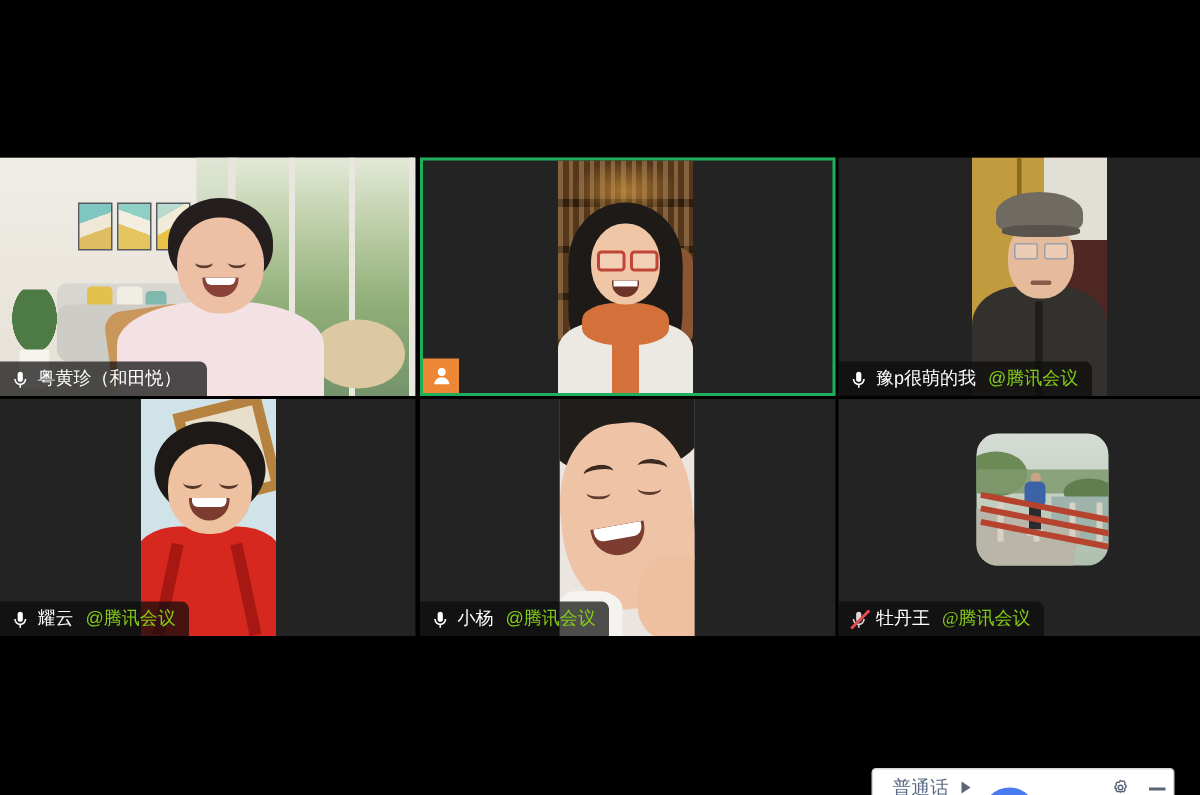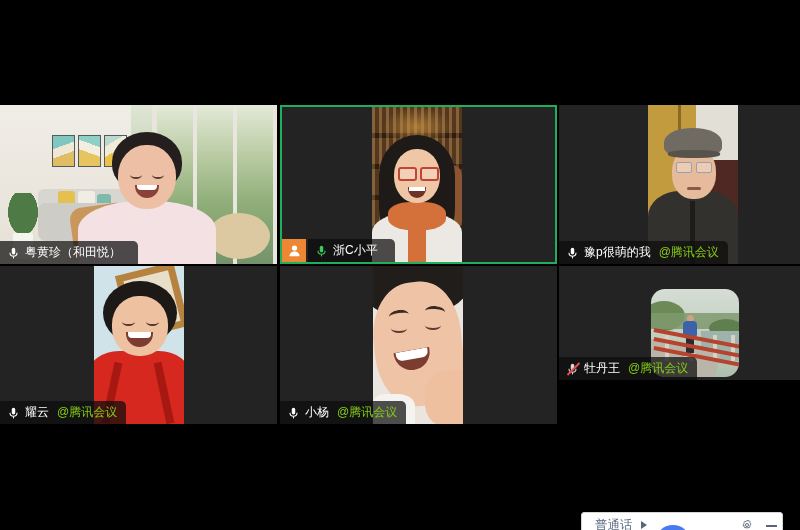--- a/index.html
+++ b/index.html
@@ -3,21 +3,21 @@
 <meta charset="utf-8">
 <style>
   html,body{margin:0;padding:0;width:800px;height:530px;background:#000;overflow:hidden;
     font-family:"Liberation Sans",sans-serif;position:relative;}
   .tile{position:absolute;background:#232323;overflow:hidden;}
   #t1{left:0;top:105px;width:277px;height:159px;}
   #t2{left:280px;top:105px;width:277px;height:159px;border:2px solid #1fae5c;box-sizing:border-box;}
   #t3{left:559px;top:105px;width:241px;height:159px;padding-left:22px;}
   #t4{left:0;top:266px;width:277px;height:158px;}
   #t5{left:280px;top:266px;width:277px;height:158px;}
-  #t6{left:559px;top:266px;width:241px;height:114px;}
+  #t6{left:559px;top:266px;width:241px;height:158px;font-family:Liberation Serif, serif;}
   .strip{position:absolute;top:0;bottom:0;width:90px;overflow:hidden;}
   #t2 .strip{left:90px;}
   #t3 .strip{left:89px;}
   #t4 .strip{left:94px;}
   #t5 .strip{left:93px;}
   .shape{position:absolute;}
   
   .label{position:absolute;left:0;bottom:0;display:flex;align-items:center;gap:5px;
     background:rgba(12,12,12,.72);height:23px;padding:0 9px 0 7px;border-top-right-radius:5px;
     color:#fff;font-size:12px;white-space:nowrap;z-index:6;}
@@ -198,31 +198,20 @@
     <div class="shape s2-gl l"></div>
     <div class="shape s2-gl r"></div>
     <div class="shape s2-smile"></div>
   </div>
   <div class="host-badge">
     <svg viewBox="0 0 24 24" width="15" height="15">
         <circle cx="12" cy="8" r="4.2" fill="#fff"></circle>
         <path d="M4 21c0-4.4 3.6-7.5 8-7.5s8 3.1 8 7.5z" fill="#fff"></path>
       </svg>
   </div>
-  <div class="label">
-    <span class="micwrap">
-      <svg viewBox="0 0 24 24" width="13" height="14">
-          <path d="M12 2.5a3.2 3.2 0 0 1 3.2 3.2v6a3.2 3.2 0 0 1-6.4 0v-6A3.2 3.2 0 0 1 12 2.5z" fill="#3ec75e"></path>
-          <path d="M5.5 11.5a6.5 6.5 0 0 0 13 0" stroke="#3ec75e" stroke-width="2" fill="none"></path>
-          <line x1="12" y1="18" x2="12" y2="22" stroke="#3ec75e" stroke-width="2"></line>
-        </svg>
-    </span>
-    <span>浙C小平</span>
-      <span class="mention"></span>
-  </div>
 </div>
 
 <div class="tile" id="t3">
   <div class="strip">
     <div class="shape s3-bg"></div>
     <div class="shape s3-cabline"></div>
     <div class="shape s3-wall"></div>
     <div class="shape s3-chair"></div>
     <div class="shape s3-jacket"></div>
     <div class="shape s3-zip"></div>

